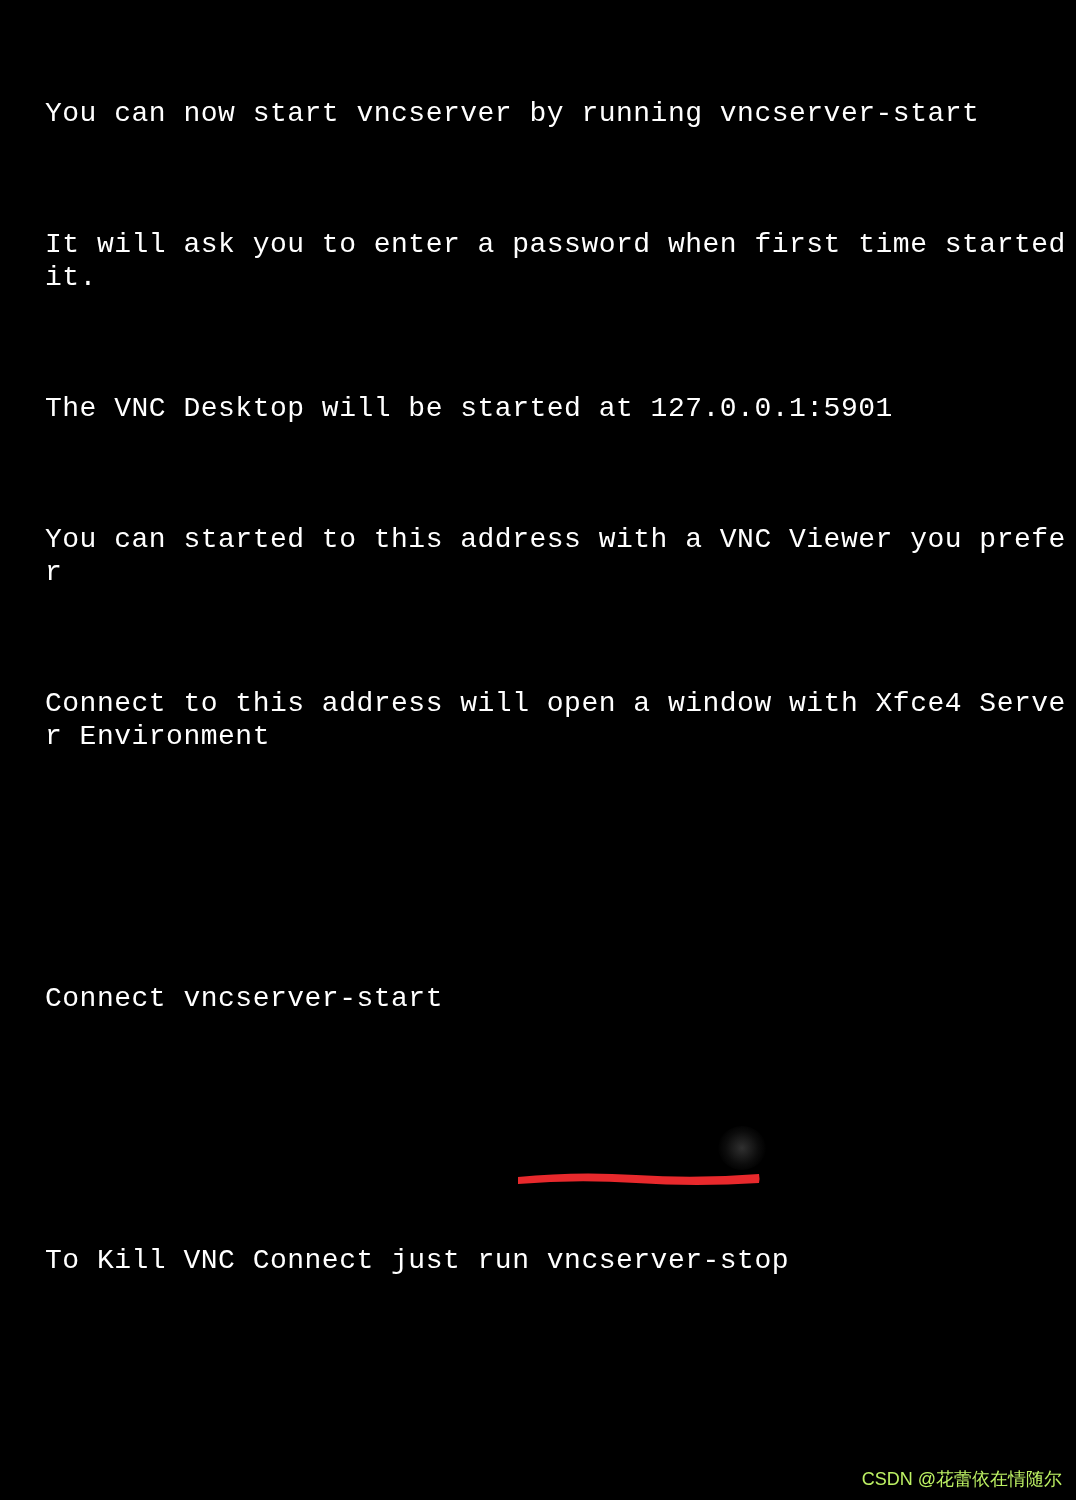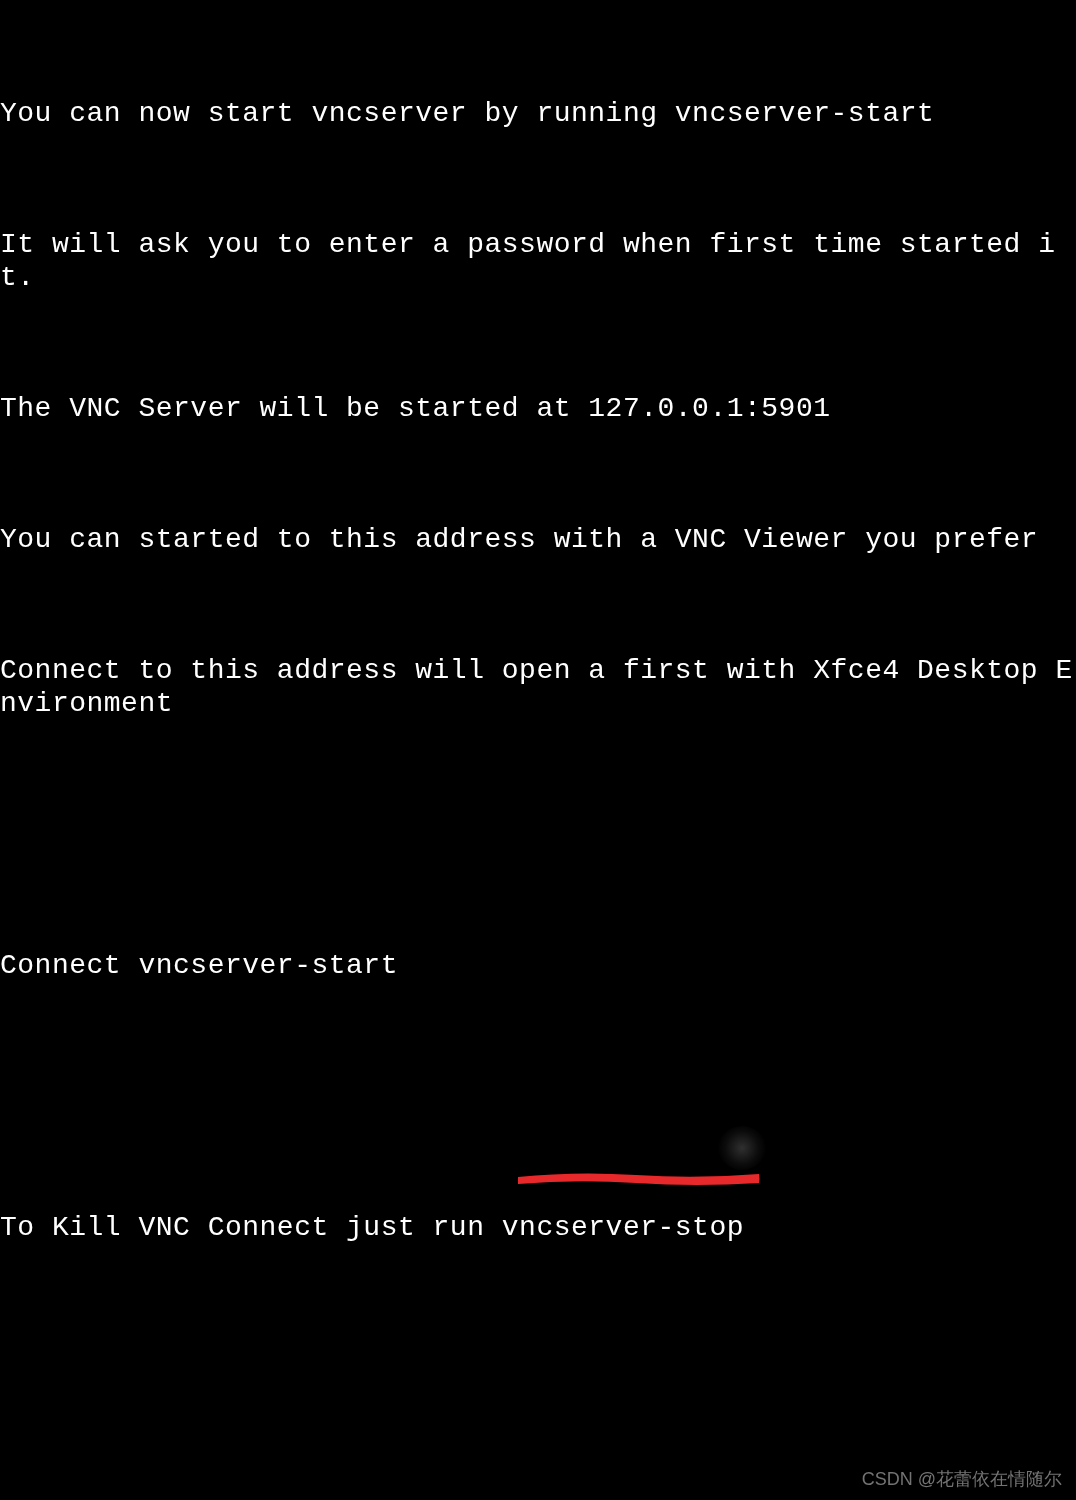--- a/index.html
+++ b/index.html
@@ -19,20 +19,21 @@
       position: relative;
       letter-spacing: 0.5px;
       word-break: break-all;
     }
     .terminal-content {
       white-space: pre-wrap;
       padding: 0;
     }
     .line {
       display: block;
+      margin-left: 45px;
     }
     .underline-mark {
       position: absolute;
       left: 516px;
       top: 1166px;
       width: 245px;
       height: 20px;
       pointer-events: none;
     }
     .underline-mark svg {
@@ -46,40 +47,40 @@
       width: 48px;
       height: 44px;
       border-radius: 50%;
       background: radial-gradient(circle, rgba(80,80,80,0.6) 0%, rgba(40,40,40,0.3) 50%, rgba(0,0,0,0) 75%);
       pointer-events: none;
     }
     .watermark {
       position: absolute;
       right: 14px;
       bottom: 10px;
-      color: #737373;
+      color: #bef264;
       font-size: 18px;
       font-family: sans-serif;
       letter-spacing: 0;
     }
   </style>
 </head>
 <body>
 
 <div class="terminal-content">
 <span class="line">&nbsp;</span>
 <span class="line">You can now start vncserver by running vncserver-start</span>
 <span class="line">&nbsp;</span>
 <span class="line">It will ask you to enter a password when first time started it.</span>
 <span class="line">&nbsp;</span>
-<span class="line">The VNC Server will be started at 127.0.0.1:5901</span>
+<span class="line">The VNC Desktop will be started at 127.0.0.1:5901</span>
 <span class="line">&nbsp;</span>
 <span class="line">You can started to this address with a VNC Viewer you prefer</span>
 <span class="line">&nbsp;</span>
-<span class="line">Connect to this address will open a first with Xfce4 Desktop Environment</span>
+<span class="line">Connect to this address will open a window with Xfce4 Server Environment</span>
 <span class="line">&nbsp;</span>
 <span class="line">&nbsp;</span>
 <span class="line">&nbsp;</span>
 <span class="line">Connect vncserver-start</span>
 <span class="line">&nbsp;</span>
 <span class="line">&nbsp;</span>
 <span class="line">&nbsp;</span>
 <span class="line">To Kill VNC Connect just run vncserver-stop</span>
 <span class="line">&nbsp;</span>
 <span class="line">&nbsp;</span>

